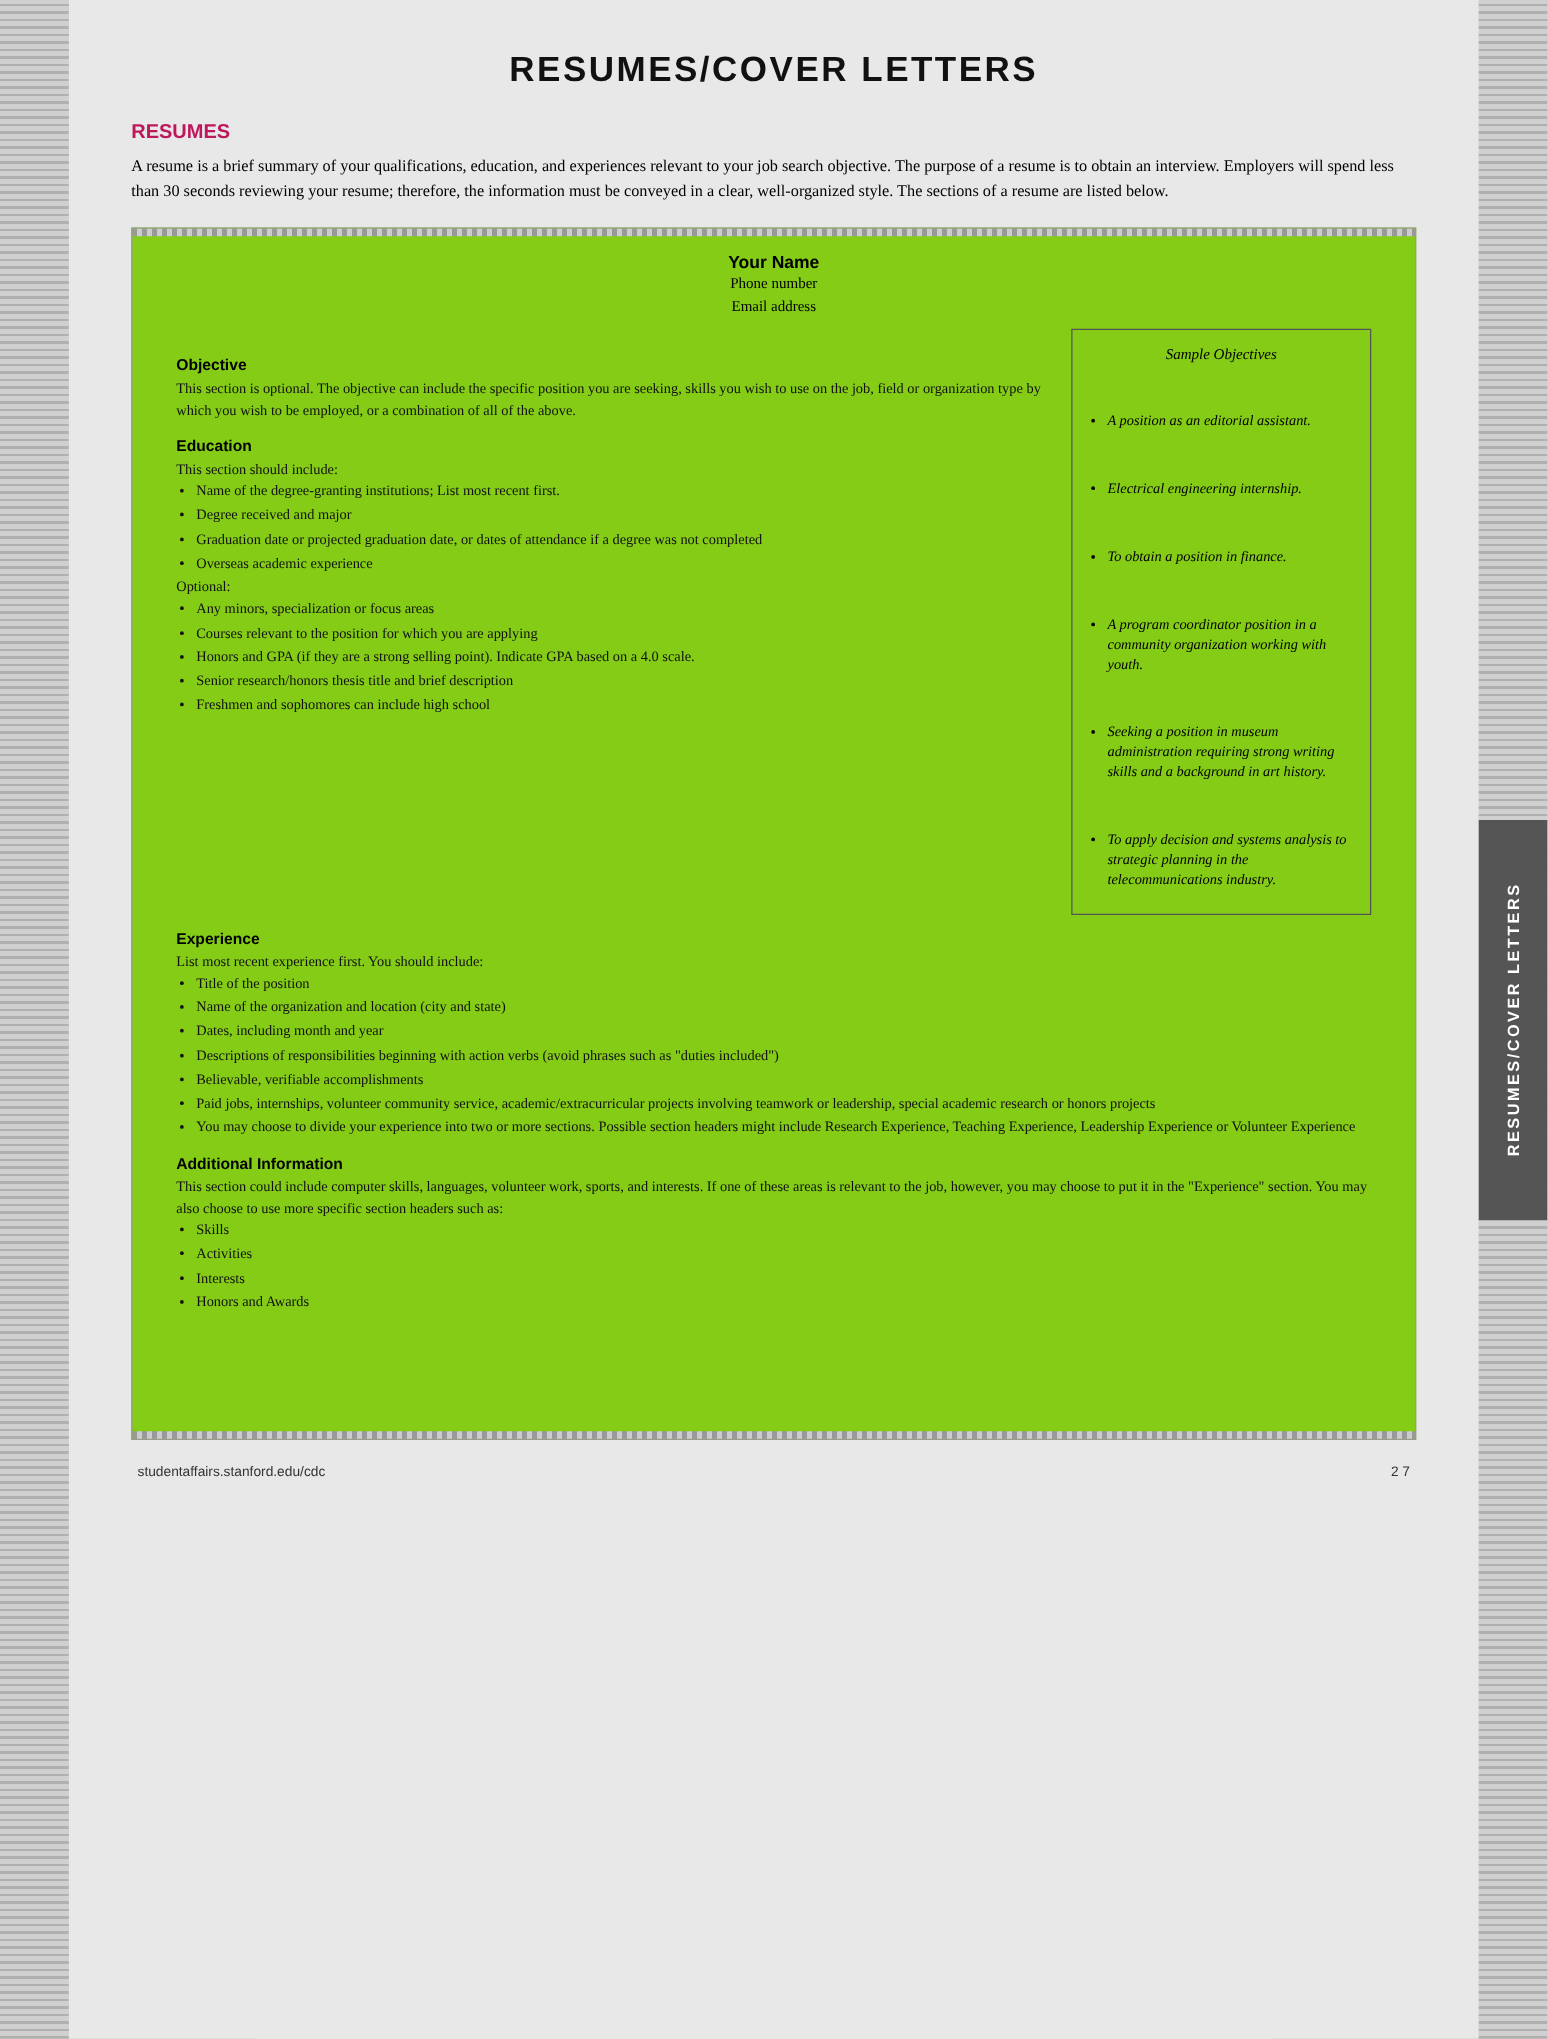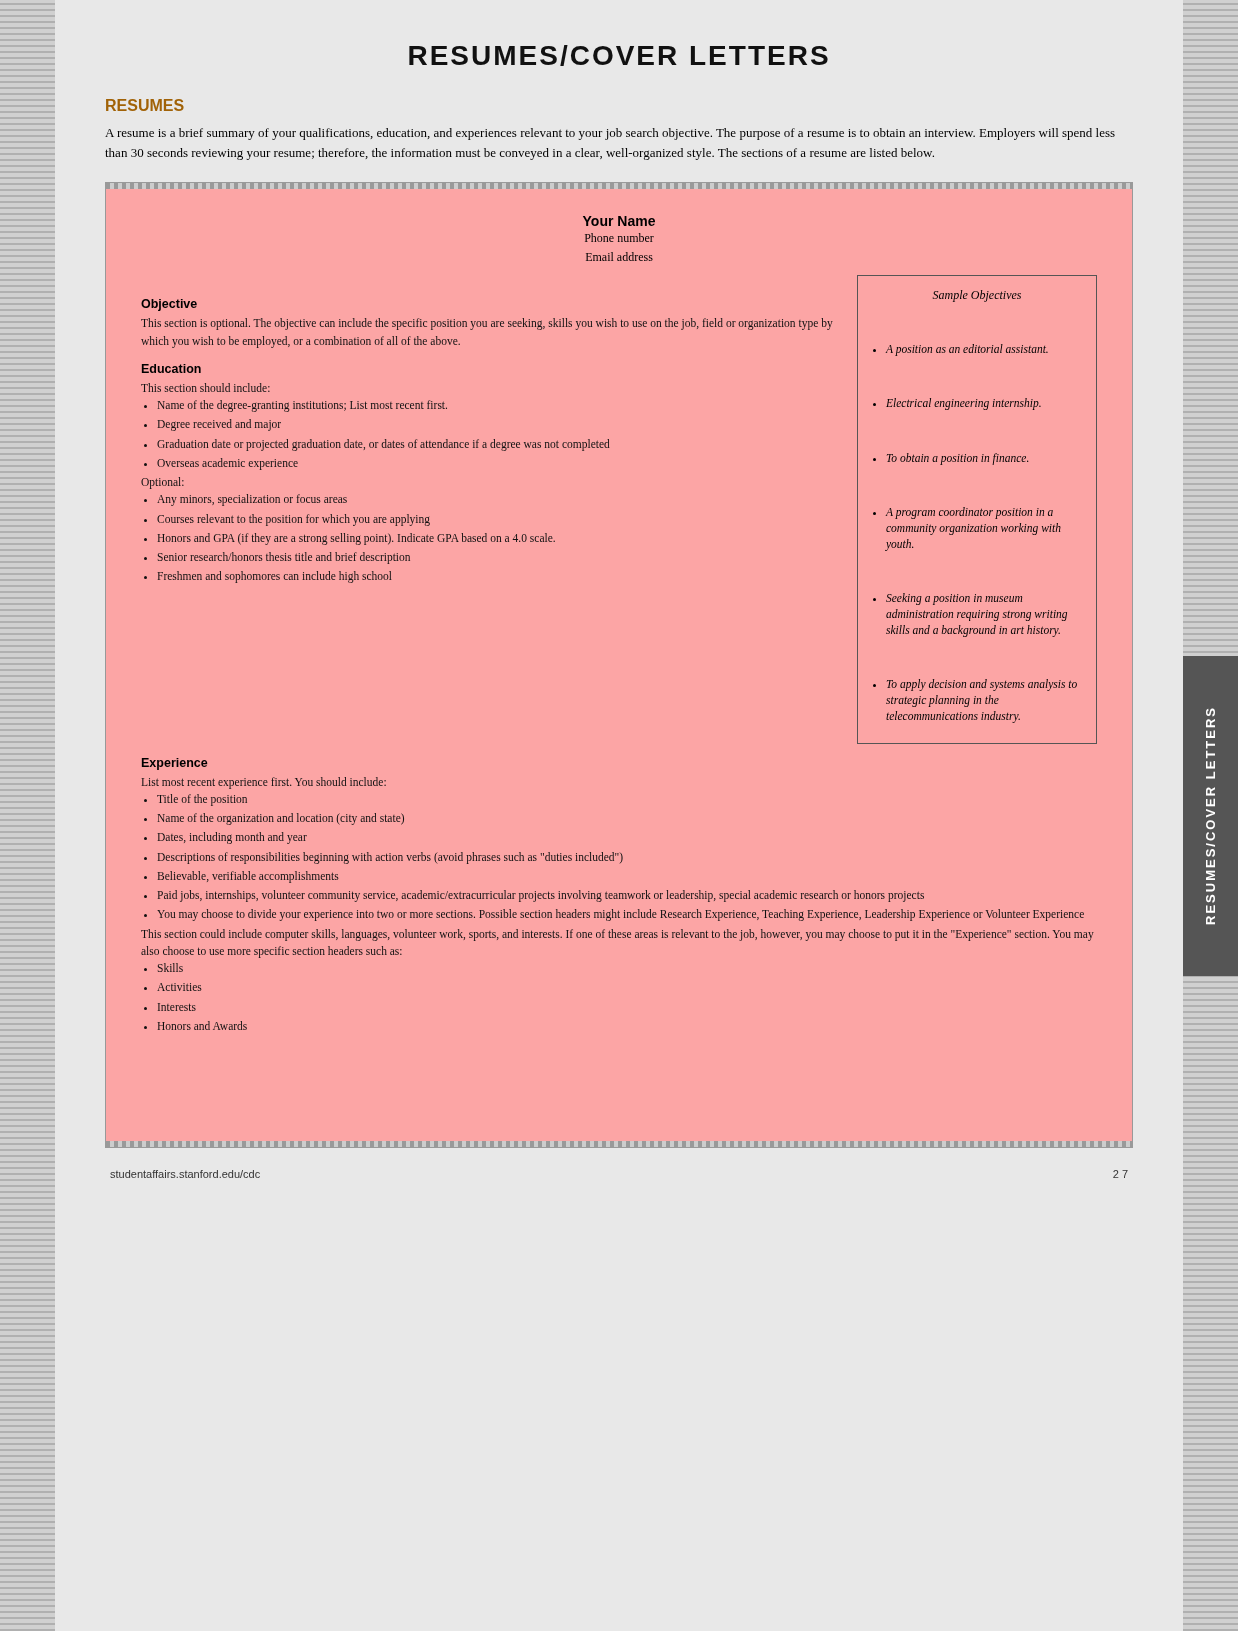--- a/index.html
+++ b/index.html
@@ -92,35 +92,35 @@
       letter-spacing: 2px;
       margin-bottom: 25px;
       color: #111;
     }
 
     .section-heading {
       font-size: 16px;
       font-weight: bold;
       font-family: Arial, sans-serif;
       margin-bottom: 8px;
-      color: #a16207;
+      color: #be185d;
     }
 
     .intro-text {
       font-size: 13px;
       line-height: 1.5;
       color: #000000;
       margin-bottom: 20px;
     }
 
     
     .resume-doc {
       border: 1px solid #999;
-      background: #fca5a5;
-      padding: 30px 35px;
+      background: #84cc16;
+      padding: 18px 35px;
       margin-bottom: 20px;
       position: relative;
     }
 
     
     .resume-doc::before {
       content: '';
       display: block;
       width: 100%;
       height: 6px;
@@ -339,20 +339,21 @@
           <li>Title of the position</li>
           <li>Name of the organization and location (city and state)</li>
           <li>Dates, including month and year</li>
           <li>Descriptions of responsibilities beginning with action verbs (avoid phrases such as "duties included")</li>
           <li>Believable, verifiable accomplishments</li>
           <li>Paid jobs, internships, volunteer community service, academic/extracurricular projects involving teamwork or leadership, special academic research or honors projects</li>
           <li>You may choose to divide your experience into two or more sections. Possible section headers might include Research Experience, Teaching Experience, Leadership Experience or Volunteer Experience</li>
         </ul>
       </div>
 
+      <div class="resume-section-title">Additional Information</div>
       <div class="resume-body-text">
         <span>This section could include computer skills, languages, volunteer work, sports, and interests. If one of these areas is relevant to the job, however, you may choose to put it in the "Experience" section. You may also choose to use more specific section headers such as:</span>
         <ul>
           <li>Skills</li>
           <li>Activities</li>
           <li>Interests</li>
           <li>Honors and Awards</li>
         </ul>
       </div>
 

